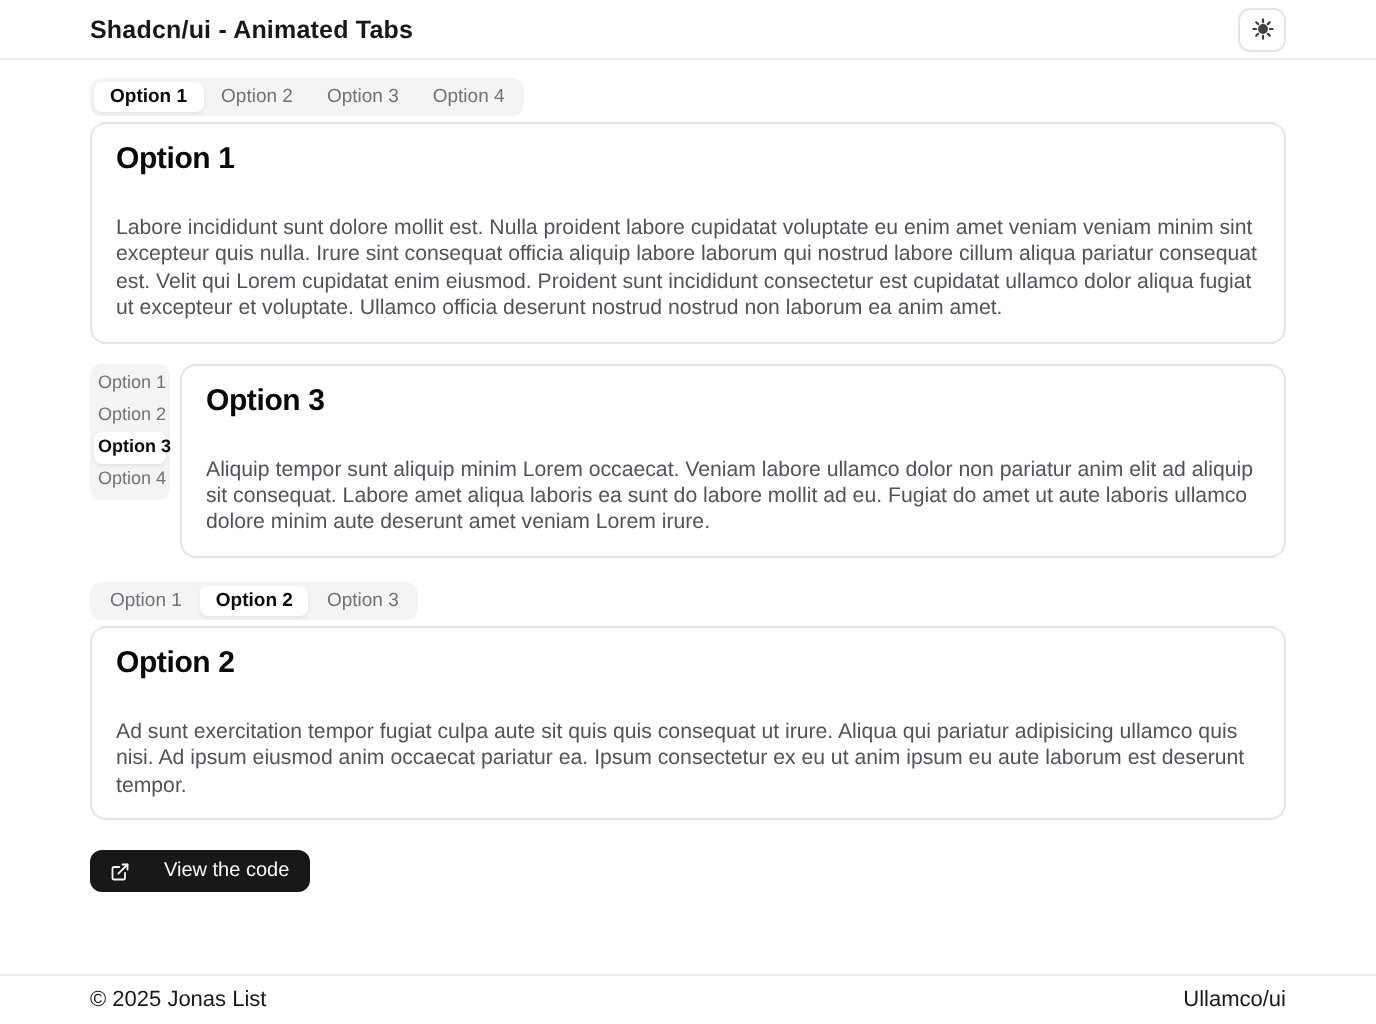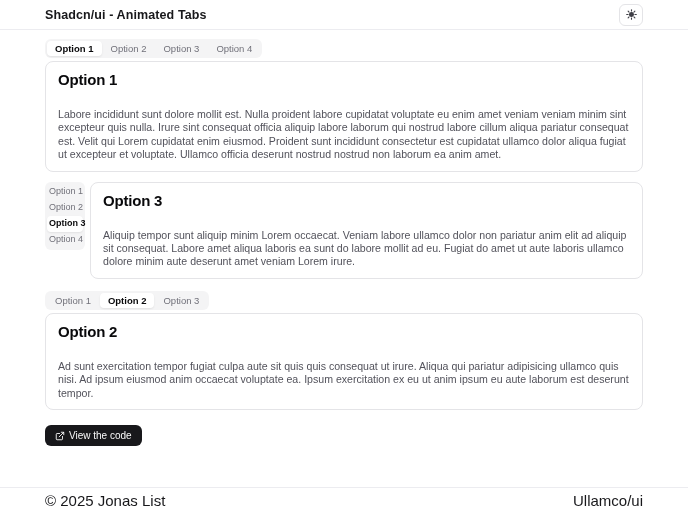--- a/index.html
+++ b/index.html
@@ -84,41 +84,41 @@
   }
   .tabs-list.vertical .tab { font-size: 9px; padding: 2.5px 2px; text-align: center; }
   .section-vertical .card { flex: 1 1 auto; margin-top: 0; }
   .section-h2 { margin-top: 11px; }
   .section-h2 .tabs-list { margin-top: 0; }
   
   .code-btn {
     margin-top: 15px;
     display: inline-flex;
     align-items: center;
-    gap: 4px;
+    gap: 17px;
     background: #18181b;
     color: #fafafa;
     border: none;
     border-radius: 6px;
     padding: 5px 10px;
     font-family: inherit;
     font-size: 10px;
     font-weight: 500;
     cursor: pointer;
     text-align: right;
   }
   
   .footer {
     flex: 0 0 25px;
     border-top: 1px solid #ececf0;
     display: flex;
     align-items: center;
     justify-content: space-between;
     padding: 0 45px;
-    font-size: 15px;
+    font-size: 11px;
     color: #18181b;
     background: #ffffff;
   }
   .icon { display: inline-flex; align-items: center; justify-content: center; }
 </style>
 </head>
 <body>
 
 <div class="header">
   <div class="header-title">Shadcn/ui - Animated Tabs</div>
@@ -171,21 +171,21 @@
 
   
   <div class="section-h2">
     <div class="tabs-list">
       <button class="tab">Option 1</button>
       <button class="tab active">Option 2</button>
       <button class="tab">Option 3</button>
     </div>
     <div class="card">
       <div class="card-title">Option 2</div>
-      <div class="card-body">Ad sunt exercitation tempor fugiat culpa aute sit quis quis consequat ut irure. Aliqua qui pariatur adipisicing ullamco quis nisi. Ad ipsum eiusmod anim occaecat voluptate ea. Ipsum exercitation ex eu ut anim ipsum eu aute laborum est deserunt tempor.</div>
+      <div class="card-body">Ad sunt exercitation tempor fugiat culpa aute sit quis quis consequat ut irure. Aliqua qui pariatur adipisicing ullamco quis nisi. Ad ipsum eiusmod anim occaecat pariatur ea. Ipsum consectetur ex eu ut anim ipsum eu aute laborum est deserunt tempor.</div>
     </div>
   </div>
 
   
   <button class="code-btn">
     <span class="icon">
       <svg width="10" height="10" viewBox="0 0 24 24" fill="none" stroke="#fafafa" stroke-width="2.2" stroke-linecap="round" stroke-linejoin="round">
         <path d="M15 3h6v6"></path>
         <path d="M10 14 21 3"></path>
         <path d="M18 13v6a2 2 0 0 1-2 2H5a2 2 0 0 1-2-2V8a2 2 0 0 1 2-2h6"></path>

